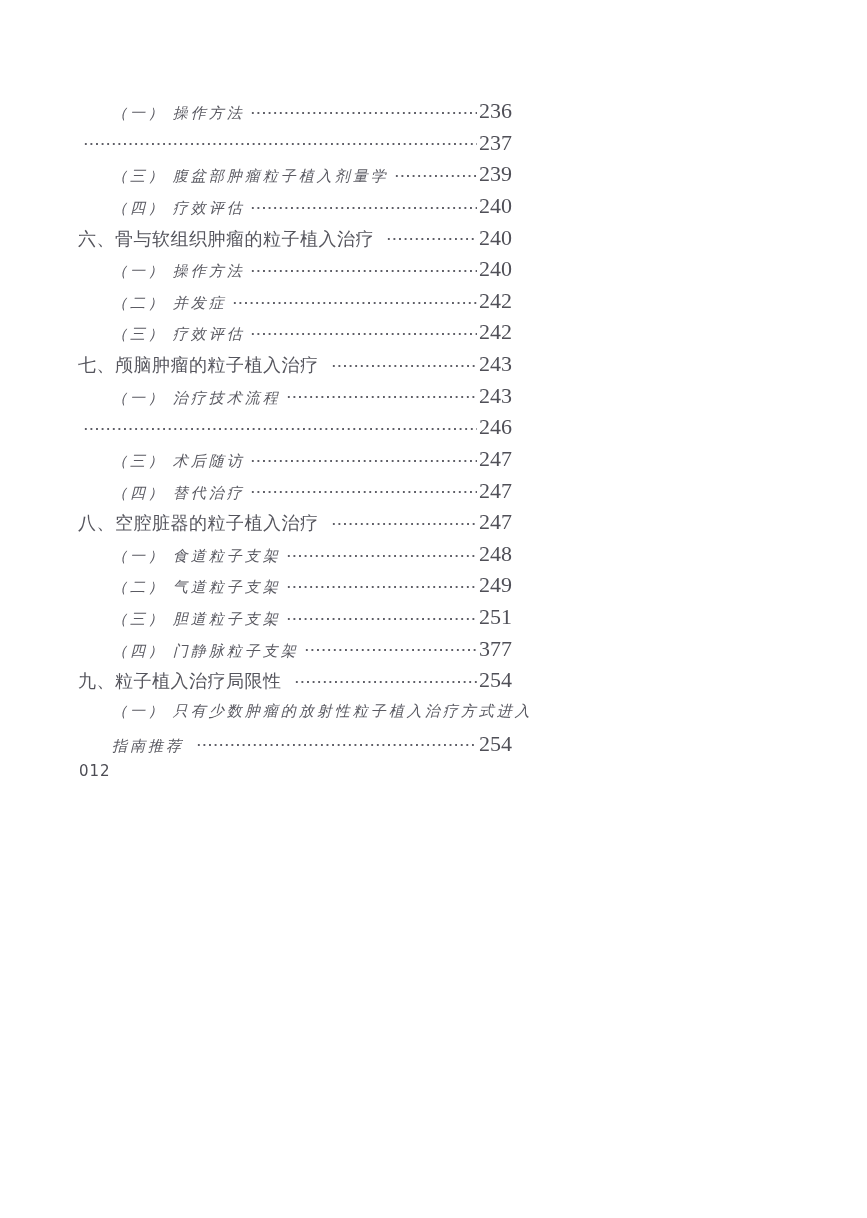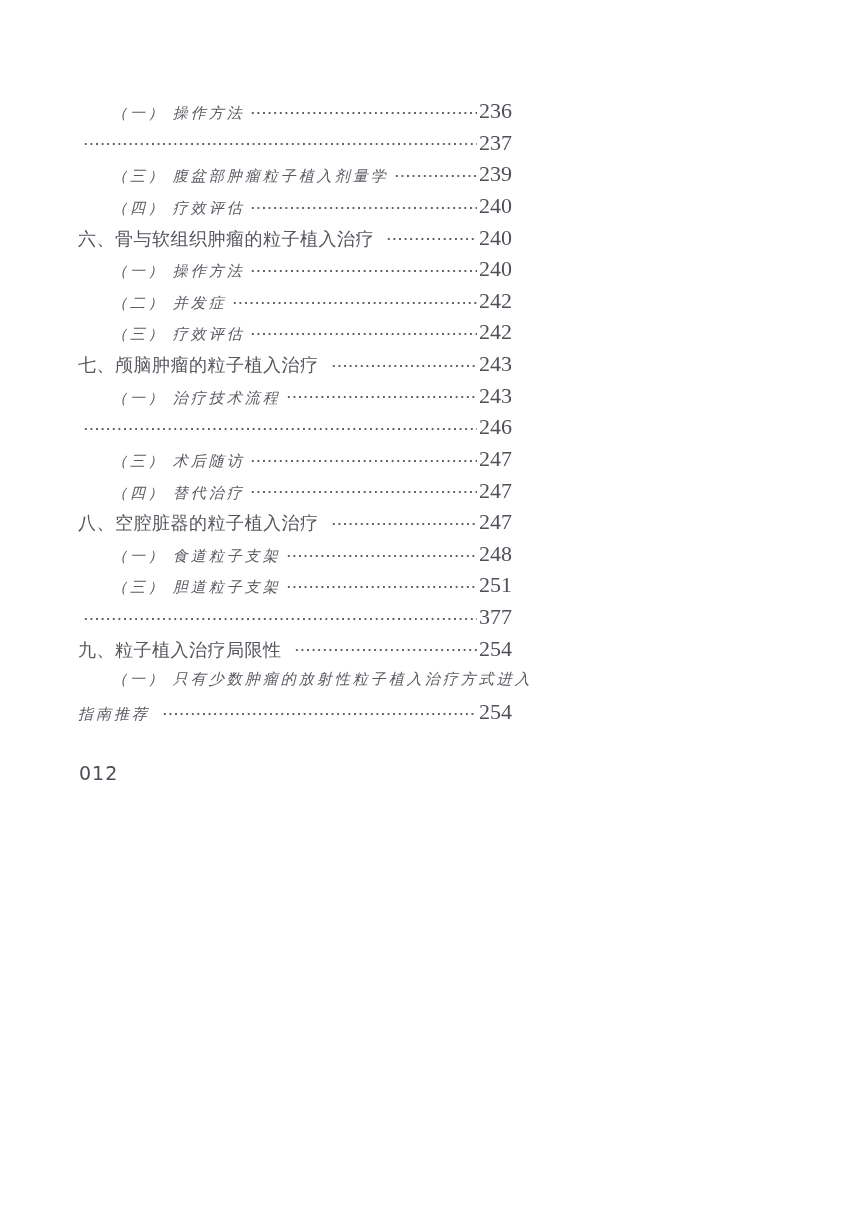--- a/index.html
+++ b/index.html
@@ -44,20 +44,21 @@
     font-style: italic;
     font-size: 15px;
     letter-spacing: 3px;
     color: #5a5a62;
   }
   .toc-row.sub .label,
   .toc-row.sub-wrap .label {
     margin-left: 34px;
   }
   .toc-row.cont .label {
+    margin-left: 34px;
   }
   .leader {
     flex: 1 1 auto;
     align-self: center;
     height: 4px;
     margin: 4px 2px 0 4px;
     background-image: radial-gradient(circle 1.2px, #5e5e66 92%, rgba(0,0,0,0) 100%);
     background-size: 5.6px 4px;
     background-position: 1px 50%;
     background-repeat: repeat-x;
@@ -70,21 +71,21 @@
     font-family: "Liberation Serif", "DejaVu Serif", serif;
     font-size: 22px;
     color: #4f4f57;
     flex: 0 0 auto;
   }
   .folio {
     position: absolute;
     left: 79px;
     top: 762px;
     font-family: "DejaVu Sans", "Liberation Sans", sans-serif;
-    font-size: 19px;
+    font-size: 15px;
     letter-spacing: 1px;
     color: #4c4c54;
   }
 </style>
 </head>
 <body>
 
 <div class="page">
   <div class="toc" id="toc">
       <div class="toc-row sub">
@@ -154,25 +155,31 @@
     <span class="label">八、空腔脏器的粒子植入治疗</span>
     <span class="leader"></span>
     <span class="pagenum">247</span>
   </div>
       <div class="toc-row sub">
     <span class="label">（一） 食道粒子支架</span>
     <span class="leader"></span>
     <span class="pagenum">248</span>
   </div>
       <div class="toc-row sub">
+    <span class="label">（二） 气道粒子支架</span>
+    <span class="leader"></span>
+    <span class="pagenum">249</span>
+  </div>
+      <div class="toc-row sub">
     <span class="label">（三） 胆道粒子支架</span>
     <span class="leader"></span>
     <span class="pagenum">251</span>
   </div>
       <div class="toc-row sub">
+    <span class="label">（四） 门静脉粒子支架</span>
     <span class="leader"></span>
     <span class="pagenum">377</span>
   </div>
       <div class="toc-row main">
     <span class="label">九、粒子植入治疗局限性</span>
     <span class="leader"></span>
     <span class="pagenum">254</span>
   </div>
       <div class="toc-row sub-wrap">
     <span class="label">（一） 只有少数肿瘤的放射性粒子植入治疗方式进入</span>

